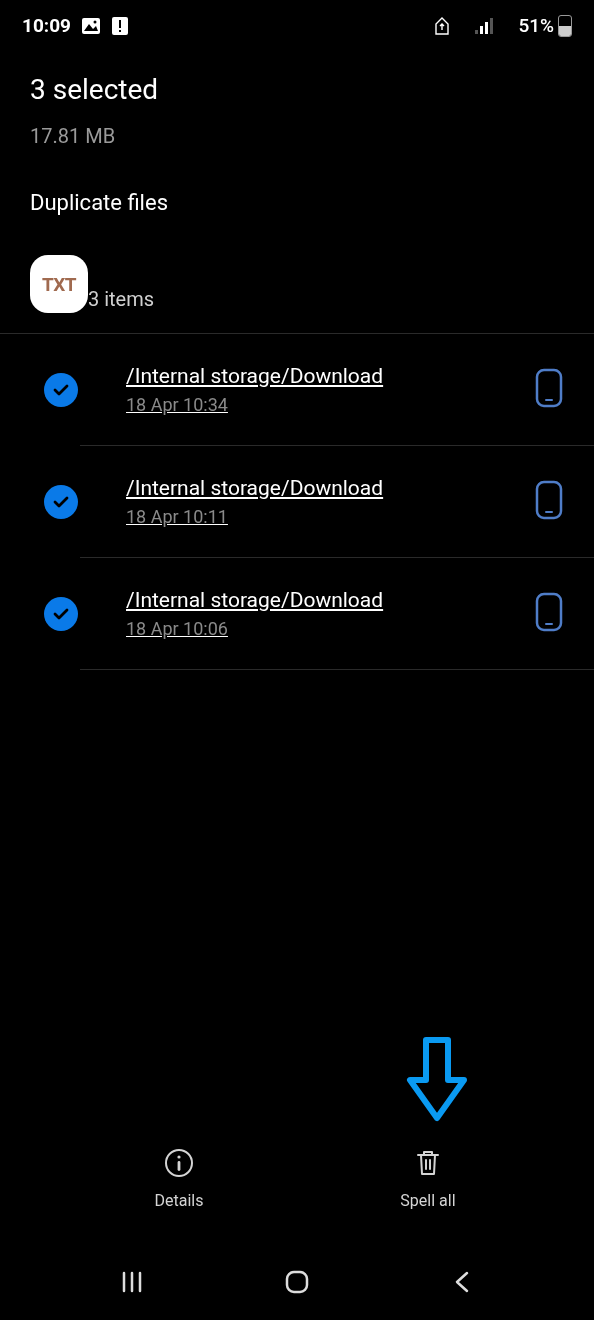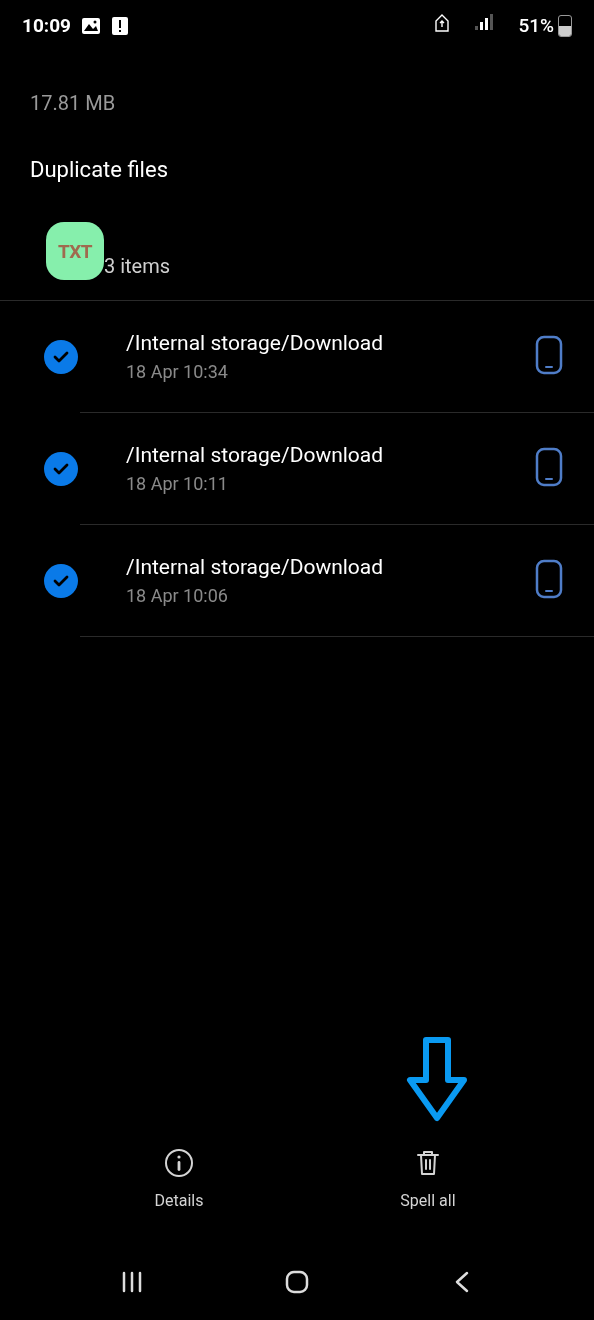--- a/index.html
+++ b/index.html
@@ -14,57 +14,56 @@
     }
     .status-bar {
       display: flex;
       justify-content: space-between;
       align-items: center;
       padding: 14px 22px 8px 22px;
       font-size: 19px;
       font-weight: 500;
     }
     .status-left { display: flex; align-items: center; gap: 10px; font-weight: bold; }
-    .status-right { display: flex; align-items: flex-start; gap: 24px; }
+    .status-right { display: flex; align-items: center; gap: 24px; }
     .status-icon { display: inline-flex; }
     .battery-wrap { display:flex; align-items:center; gap:4px; }
     .battery-shape {
       width: 14px; height: 22px; border:1px solid #999; border-radius:3px; position:relative; display:inline-block;
     }
     .battery-shape::after { content:''; position:absolute; bottom:0; left:0; right:0; height:50%; background:#ccc; border-radius:0 0 2px 2px; }
     .header { padding: 28px 30px 14px 30px; }
     .selected-count { font-size: 28px; font-weight: 400; color: #fff; }
     .selected-size { font-size: 20px; color: #9a9a9a; margin-top: 18px; }
     .section-title { font-size: 22px; color: #fff; padding: 28px 30px 20px 30px; }
     .file-group {
       display: flex; align-items: center; padding: 20px 30px 20px 30px;
       border-bottom: 1px solid #2a2a2a;
     }
     .file-icon {
-      width: 58px; height: 58px; background: #86efac; border-radius: 18px;
+      width: 58px; height: 58px; background: #ffffff; border-radius: 18px;
       display: flex; align-items: center; justify-content: center;
       color: #a06a4f; font-weight: 700; font-size: 19px; letter-spacing: -0.5px;
       flex-shrink: 0;
-      margin-left: 16px;
     }
     .file-info { flex: 1; padding-left: 26px; }
     .file-name { font-size: 21px; color: #fff; }
     .file-size { font-size: 18px; color: #8a8a8a; margin-top: 4px; }
     .file-count { font-size: 20px; color: #d0d0d0; align-self: flex-end; margin-bottom:2px; }
     .file-item {
       display: flex; align-items: center; padding: 30px 30px 30px 24px;
       border-bottom: 1px solid #2a2a2a; margin-left: 80px;
     }
     .file-item:last-of-type { border-bottom: none; }
     .checkbox {
       width: 34px; height: 34px; border-radius: 50%; background: #0a7ae8;
       display: flex; align-items: center; justify-content: center; flex-shrink: 0;
       margin-left: -60px; margin-right: 48px;
     }
-    .item-text { flex: 1; }
+    .item-text { flex: 1; text-decoration: underline; }
     .item-path { font-size: 21px; color: #fff; }
     .item-date { font-size: 18px; color: #8a8a8a; margin-top: 6px; }
     .storage-icon { flex-shrink: 0; }
     .bottom-toolbar {
       position: absolute; bottom: 90px; left: 16px; right: 0;
       display: flex; justify-content: space-around; padding: 0 40px 14px 40px;
     }
     .tool-btn {
       display: flex; flex-direction: column; align-items: center; gap: 8px;
       color: #d4d4d4; font-size: 16px; padding: 6px 30px;
@@ -116,20 +115,21 @@
         </svg>
     </span>
     <div class="battery-wrap">
       <span>51%</span>
       <span class="battery-shape"></span>
     </div>
   </div>
 </div>
 
 <div class="header">
+  <div class="selected-count">3 selected</div>
   <div class="selected-size">17.81 MB</div>
 </div>
 
 <div class="section-title">Duplicate files</div>
 
 <div class="file-group">
   <div class="file-icon">TXT</div>
   <div class="file-count">3 items</div>
 </div>
 

